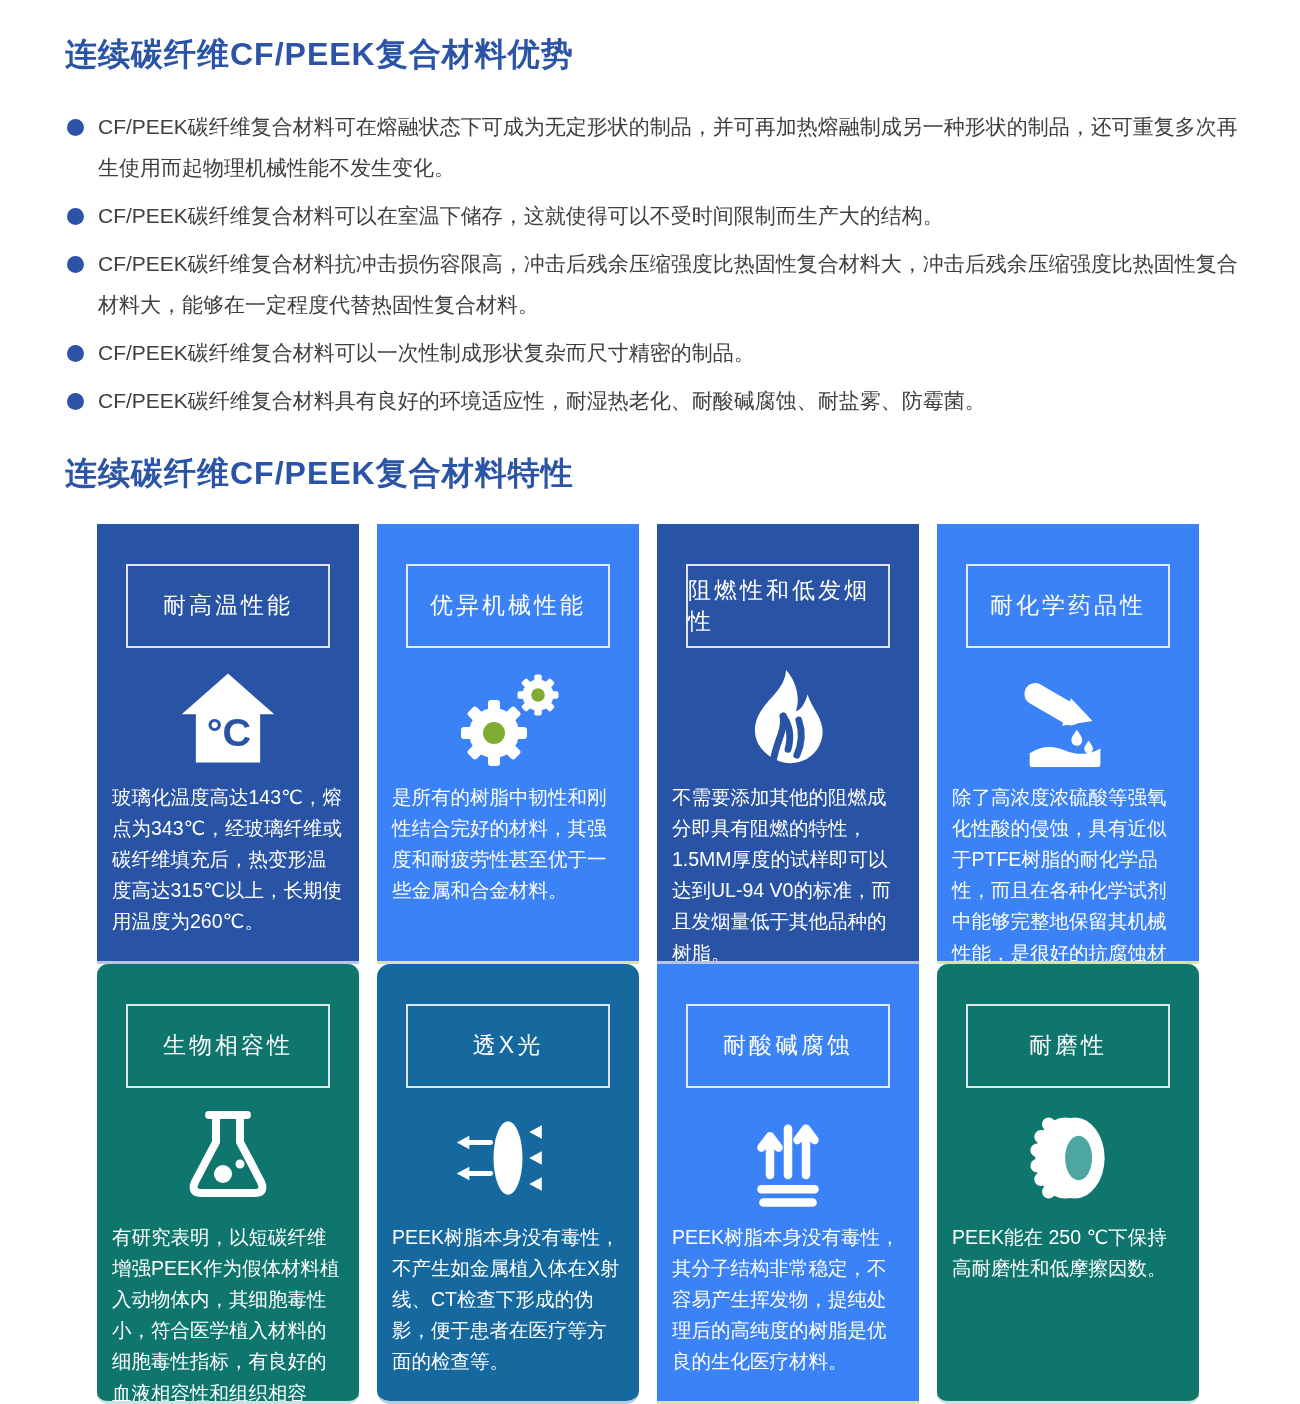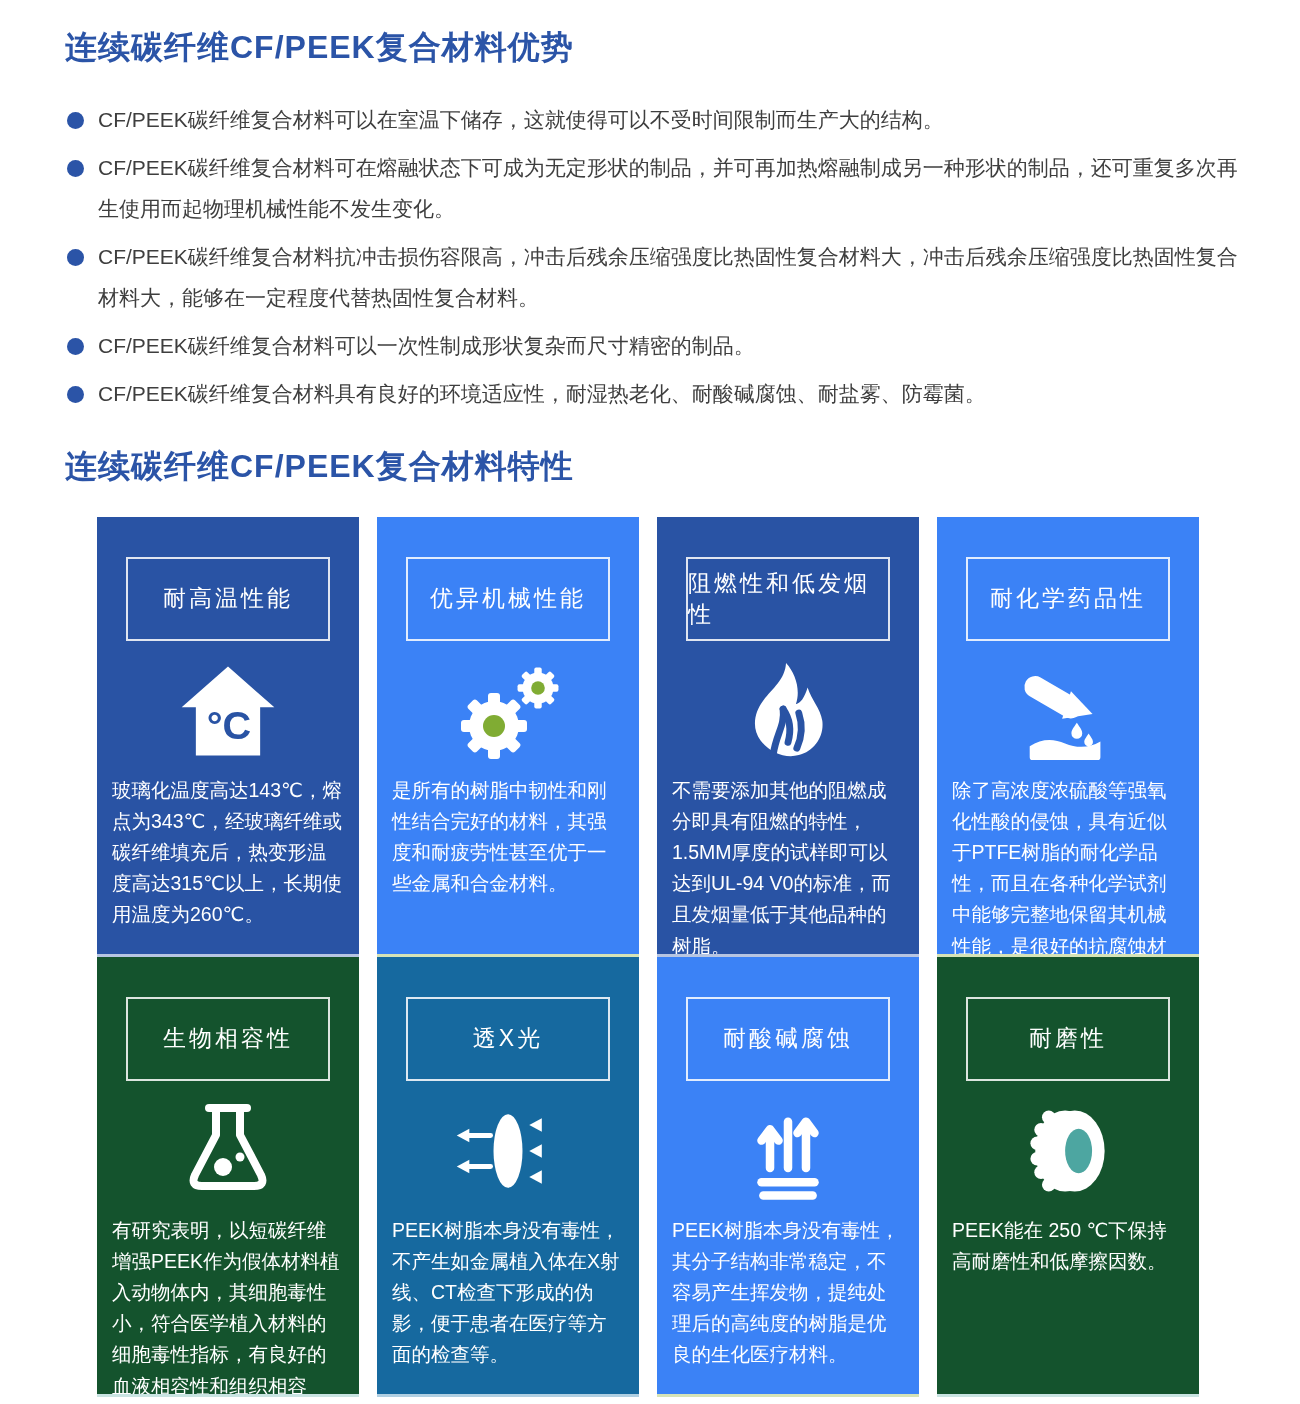--- a/index.html
+++ b/index.html
@@ -3,21 +3,21 @@
 <meta charset="utf-8">
 <style>
   html,body{margin:0;padding:0;}
   body{
     width:1300px;height:1404px;
     background:#ffffff;
     font-family:"Liberation Sans","DejaVu Sans",sans-serif;
     color:#3e3e3e;
     overflow:hidden;
   }
-  .page{padding:26px 55px 0 65px;}
+  .page{padding:26px 55px 0 65px;margin-top:7px;}
 
   .section-title{
     margin:0 0 30px 0;
     font-size:32px;
     font-weight:bold;
     color:#2b54a7;
     letter-spacing:1px;
   }
   .section-title.second{margin-top:30px;margin-bottom:28px;}
 
@@ -45,22 +45,22 @@
     row-gap:0;
   }
   .card{
     height:437px;
     color:#ffffff;
     border-bottom:3px solid transparent;
     overflow:hidden;
   }
   .card-blue{background:#2953a4;border-bottom-color:#b6c5e2;}
   .card-green{background:#3b82f6;border-bottom-color:#d6e3b6;}
-  .card-darkblue{background:#16699f;border-bottom-color:#b0cfe2;}
-  .card-teal{background:#14532d;border-bottom-color:#c9e4e2;}
+  .card-darkblue{background:#16699f;border-bottom-color:#b0cfe2;border-radius:13px;}
+  .card-teal{background:#0f766e;border-bottom-color:#c9e4e2;border-radius:11px;}
 
   .card-title-box{
     width:200px;height:80px;
     margin:40px auto 0;
     border:2px solid rgba(255,255,255,0.85);
     display:flex;align-items:center;justify-content:center;
     font-size:23px;letter-spacing:3px;
   }
   .card-icon{
     height:108px;
@@ -77,25 +77,25 @@
 </head>
 <body>
 
 <div class="page">
 
   <h1 class="section-title">连续碳纤维CF/PEEK复合材料优势</h1>
 
   <ul class="bullets">
     <li class="bullet-item">
       <span class="bullet-dot"></span>
+      <span>CF/PEEK碳纤维复合材料可在熔融状态下可成为无定形状的制品，并可再加热熔融制成另一种形状的制品，还可重复多次再生使用而起物理机械性能不发生变化。</span>
+    </li>
+    <li class="bullet-item">
+      <span class="bullet-dot"></span>
       <span>CF/PEEK碳纤维复合材料可以在室温下储存，这就使得可以不受时间限制而生产大的结构。</span>
-    </li>
-    <li class="bullet-item">
-      <span class="bullet-dot"></span>
-      <span>CF/PEEK碳纤维复合材料可在熔融状态下可成为无定形状的制品，并可再加热熔融制成另一种形状的制品，还可重复多次再生使用而起物理机械性能不发生变化。</span>
     </li>
     <li class="bullet-item">
       <span class="bullet-dot"></span>
       <span>CF/PEEK碳纤维复合材料抗冲击损伤容限高，冲击后残余压缩强度比热固性复合材料大，冲击后残余压缩强度比热固性复合材料大，能够在一定程度代替热固性复合材料。</span>
     </li>
     <li class="bullet-item">
       <span class="bullet-dot"></span>
       <span>CF/PEEK碳纤维复合材料可以一次性制成形状复杂而尺寸精密的制品。</span>
     </li>
     <li class="bullet-item">

